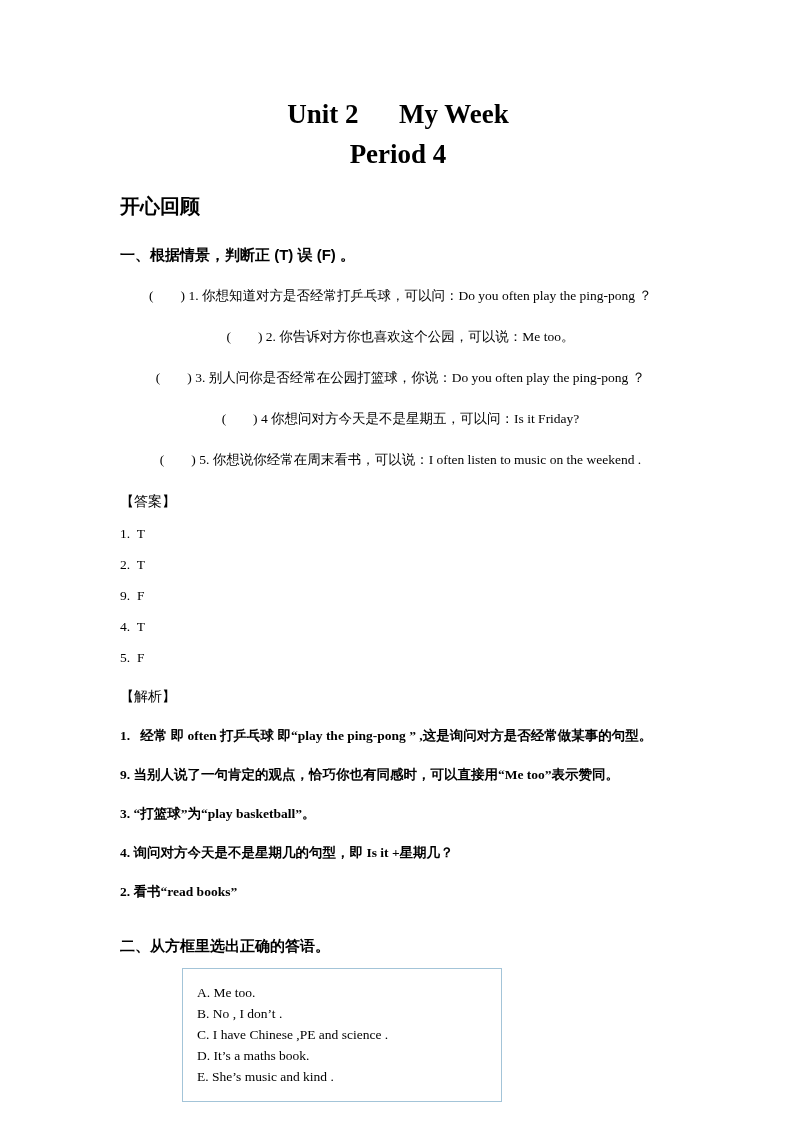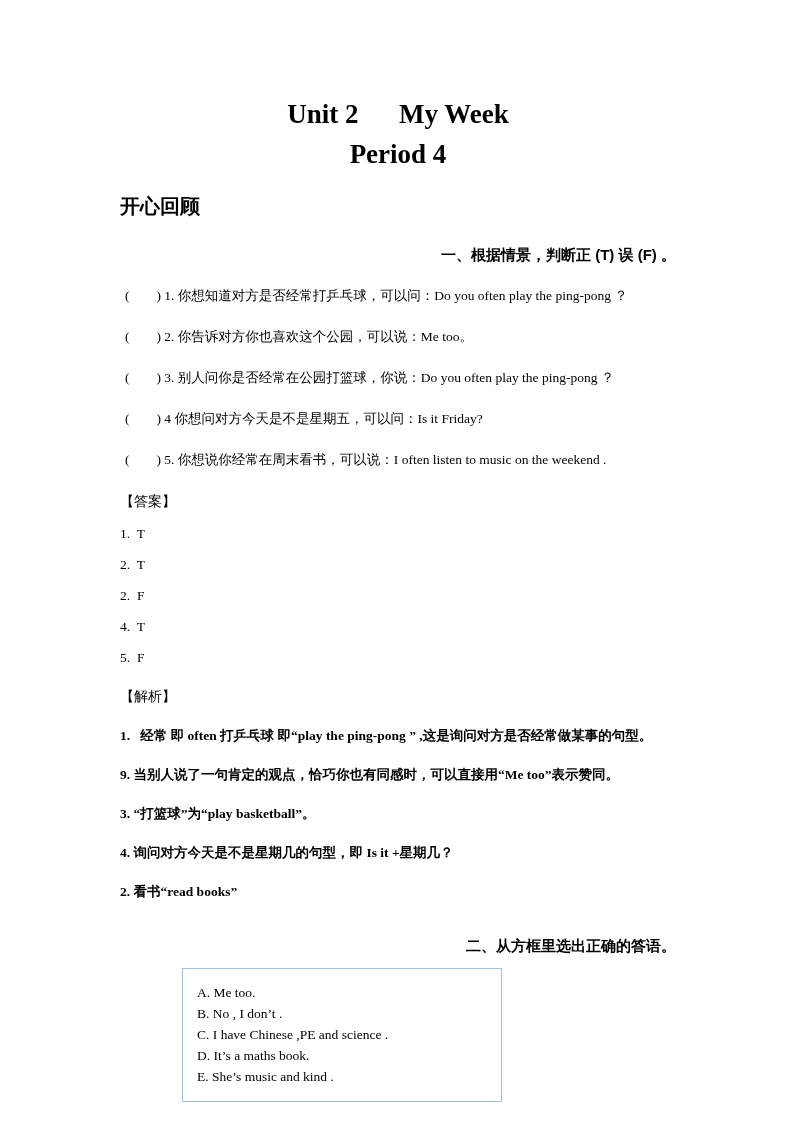--- a/index.html
+++ b/index.html
@@ -31,30 +31,30 @@
     font-family: "Liberation Sans", "DejaVu Sans", sans-serif;
     font-weight: bold;
     font-size: 20px;
     line-height: 24px;
   }
   .part-heading {
     font-family: "Liberation Sans", "DejaVu Sans", sans-serif;
     font-weight: bold;
     font-size: 15px;
     line-height: 18px;
-    text-align: right;
   }
   .part1-heading { margin-top: 28px; }
   .part2-heading { margin-top: 36px; }
   .question {
     margin-top: 23px;
     font-size: 13.5px;
     line-height: 18px;
     white-space: pre-wrap;
     padding-left: 5px;
+    text-align: center;
   }
   .label-line {
     font-size: 14px;
     line-height: 18px;
   }
   .answers-label { margin-top: 24px; }
   .analysis-label { margin-top: 22px; }
   .ans-line {
     margin-top: 14px;
     font-size: 13.5px;
@@ -96,21 +96,21 @@
   <p class="question">(        ) 1. 你想知道对方是否经常打乒乓球，可以问：Do you often play the ping-pong ？</p>
   <p class="question">(        ) 2. 你告诉对方你也喜欢这个公园，可以说：Me too。</p>
   <p class="question">(        ) 3. 别人问你是否经常在公园打篮球，你说：Do you often play the ping-pong ？</p>
   <p class="question">(        ) 4 你想问对方今天是不是星期五，可以问：Is it Friday?</p>
   <p class="question">(        ) 5. 你想说你经常在周末看书，可以说：I often listen to music on the weekend .</p>
 
   <p class="label-line answers-label">【答案】</p>
 
   <p class="ans-line">1.  T</p>
   <p class="ans-line">2.  T</p>
-  <p class="ans-line">2.  F</p>
+  <p class="ans-line">9.  F</p>
   <p class="ans-line">4.  T</p>
   <p class="ans-line">5.  F</p>
 
   <p class="label-line analysis-label">【解析】</p>
 
   <p class="analysis-line">1.   经常 即 often 打乒乓球 即“play the ping-pong ” ,这是询问对方是否经常做某事的句型。</p>
   <p class="analysis-line">9. 当别人说了一句肯定的观点，恰巧你也有同感时，可以直接用“Me too”表示赞同。</p>
   <p class="analysis-line">3. “打篮球”为“play basketball”。</p>
   <p class="analysis-line">4. 询问对方今天是不是星期几的句型，即 Is it +星期几？</p>
   <p class="analysis-line">2. 看书“read books”</p>

